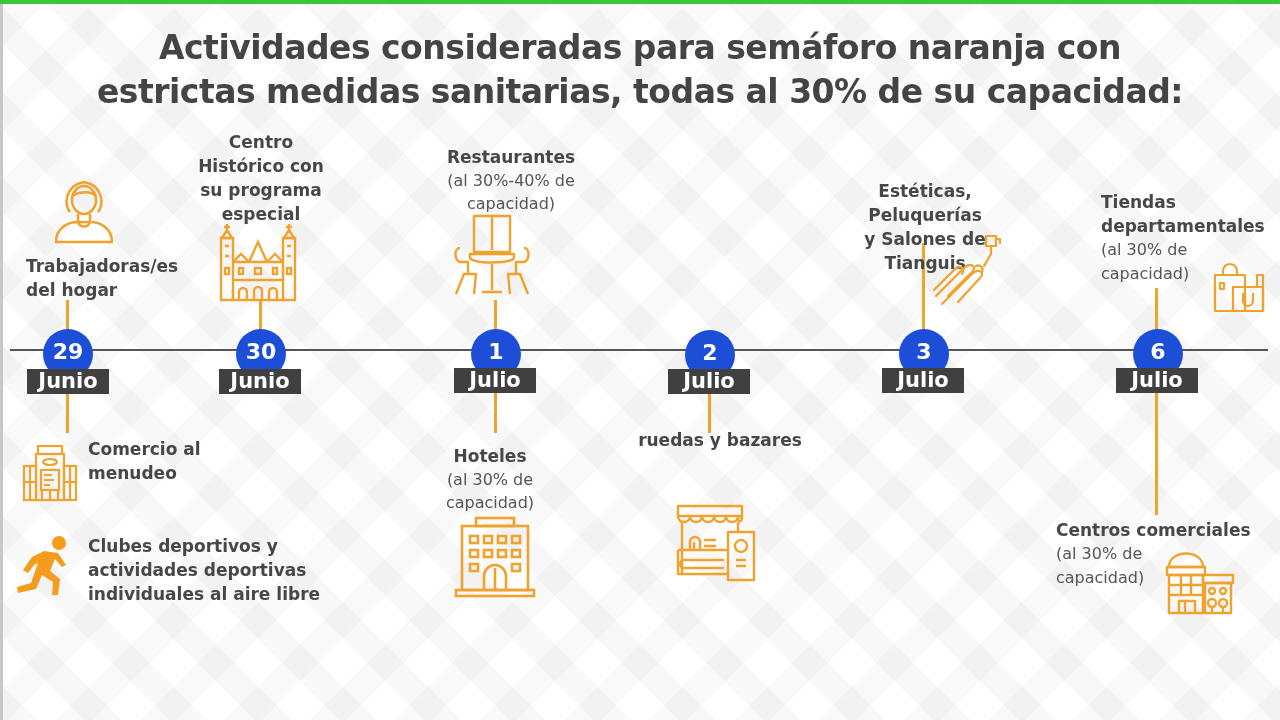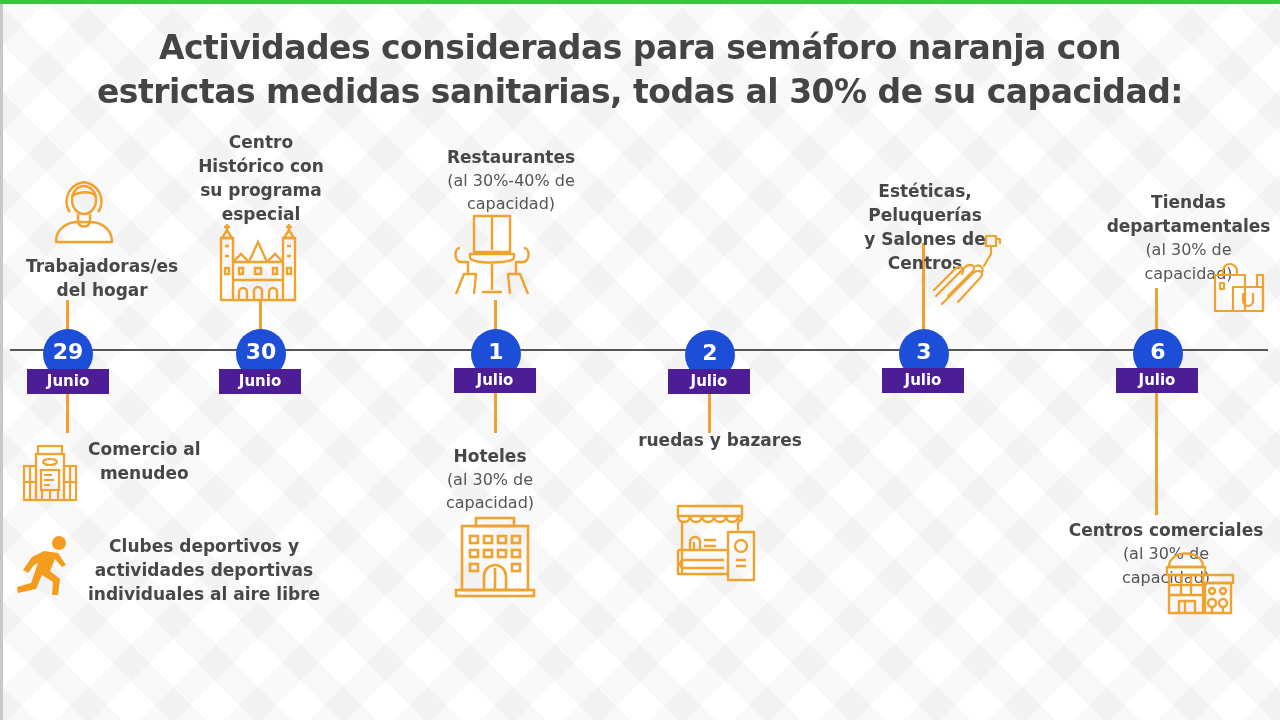--- a/index.html
+++ b/index.html
@@ -23,28 +23,28 @@
 
   .timeline { position: absolute; left: 10px; top: 349px; width: 1258px; height: 2px; background: #555555; }
 
   .node { position: absolute; }
   .circle {
     position: absolute; width: 50px; height: 50px; border-radius: 50%;
     background: #1d4ed8; color: #fff; font-weight: bold; font-size: 22px;
     text-align: center; line-height: 46px;
   }
   .month {
-    position: absolute; width: 82px; height: 25px; background: #4c1d95;
-    color: #fff; font-weight: bold; font-size: 15px; text-align: center; line-height: 25px;
+    position: absolute; width: 82px; height: 25px; background: #404040;
+    color: #fff; font-weight: bold; font-size: 21px; text-align: center; line-height: 25px;
   }
   .vline { position: absolute; width: 3px; background: #f0a22f; }
 
   .label {
     position: absolute; font-size: 17px; line-height: 24px; color: #474747;
-    font-family: "DejaVu Sans", sans-serif; font-weight: bold; text-align: center;
+    font-family: "DejaVu Sans", sans-serif; font-weight: bold;
   }
   .label.center { text-align: center; }
   .sub { font-weight: normal; font-size: 16px; line-height: 23px; color: #555; }
 
   .icon { position: absolute; }
   .icon svg { width: 100%; height: 100%; }
 </style>
 </head>
 <body>
 
@@ -218,21 +218,21 @@
     <rect x="52" y="28" width="26" height="48"></rect>
     <circle cx="65" cy="42" r="6"></circle>
     <path d="M60 56h10 M60 62h10"></path>
   </svg>
 </div>
 
 <div class="label center" style="left:845px; top:149px; width:160px;margin-top:30px;">
   <div>Estéticas,</div>
   <div>Peluquerías</div>
   <div>y Salones de</div>
-  <div>Centros</div>
+  <div>Tianguis</div>
 </div>
 <div class="icon" style="left:932px; top:234px; width:72px; height:72px;">
   <svg viewBox="0 0 72 72" fill="none" stroke="#f0a22f" stroke-width="2.2" stroke-linejoin="round" stroke-linecap="round">
     <rect x="54" y="2" width="10" height="10"></rect>
     <path d="M64 5h4v4"></path>
     <path d="M59 12v8 L52 32"></path>
     <path d="M4 62 L32 34 C38 28 46 32 40 38 L16 62"></path>
     <path d="M10 70 L40 40 C46 34 54 38 48 44 L26 68"></path>
     <path d="M2 56 L22 36 C28 30 34 34 30 40"></path>
     <path d="M44 32 C48 30 52 34 50 38"></path>

